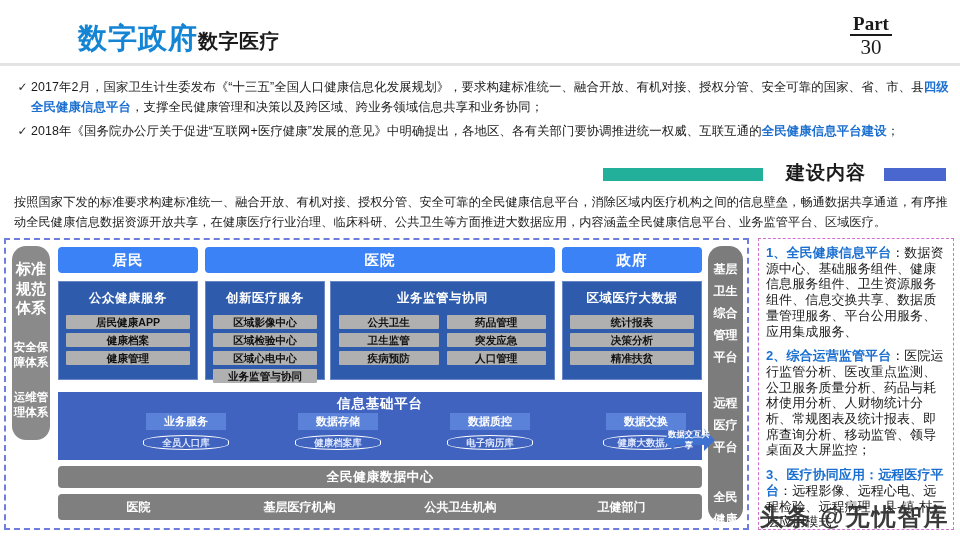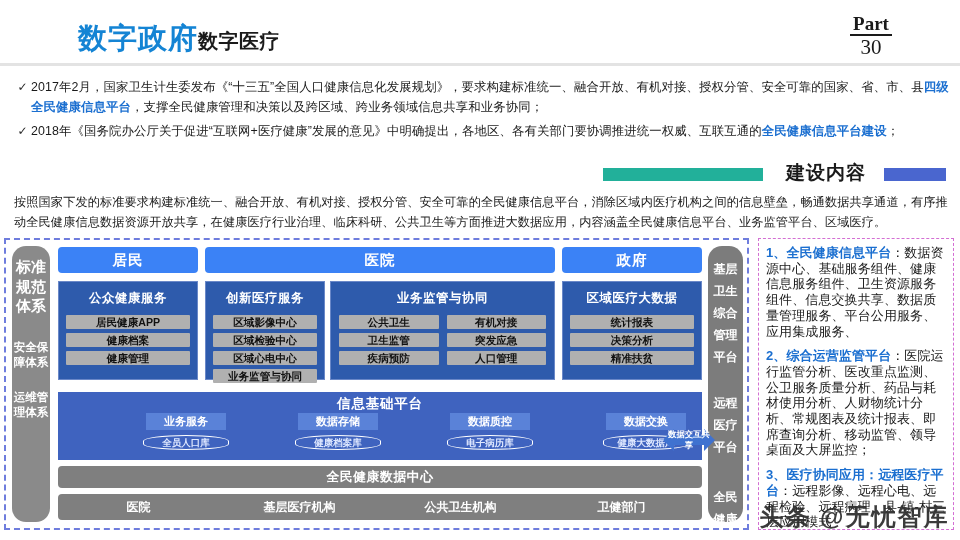--- a/index.html
+++ b/index.html
@@ -35,22 +35,22 @@
 
   
   .intro { position:absolute; left:14px; top:192px; width:938px;
            font-size:12.2px; line-height:20px; color:#1a1a1a; letter-spacing:0.1px; }
 
   
   .diagram { position:absolute; left:4px; top:238px; width:745px; height:292px;
              border:2px dashed #6f7ddd; background:#ffffff; }
 
   
-  .rail-l { position:absolute; left:12px; top:246px; width:38px; height:276px;
-            background:#8a8a8a; border-radius:14px; color:#fff; text-align:center;font-family:Liberation Mono, monospace; }
+  .rail-l { position:absolute; left:12px; top:246px; width:38px; height:194px;
+            background:#8a8a8a; border-radius:14px; color:#fff; text-align:center; }
   .rail-l .g1 { margin-top:13px; font-size:15px; font-weight:bold; line-height:19.5px; letter-spacing:0px; }
   .rail-l .g2 { margin-top:22px; font-size:11.5px; font-weight:bold; line-height:15px; }
   .rail-l .g3 { margin-top:20px; font-size:11.5px; font-weight:bold; line-height:15px;text-align:center; }
 
   
   .rail-r { position:absolute; left:708px; top:246px; width:35px; height:276px;
             background:#7c7c7c; border-radius:14px; color:#fff; text-align:center; }
   .rail-r .g { font-size:12px; font-weight:bold; line-height:22px; }
   .rail-r .g1 { margin-top:12px; }
   .rail-r .g2 { margin-top:24px; }
@@ -199,21 +199,21 @@
 
   <div class="panel p-sup">
     <div class="ph ph-pos">业务监管与协同</div>
     <div class="chipgrid">
       <div>
         <div class="chip">公共卫生</div>
         <div class="chip">卫生监管</div>
         <div class="chip">疾病预防</div>
       </div>
       <div>
-        <div class="chip">有机对接</div>
+        <div class="chip">药品管理</div>
         <div class="chip">突发应急</div>
         <div class="chip">人口管理</div>
       </div>
     </div>
   </div>
 
   <div class="panel p-big">
     <div class="ph ph-pos">区域医疗大数据</div>
     <div class="chipcol">
       <div class="chip">统计报表</div>

